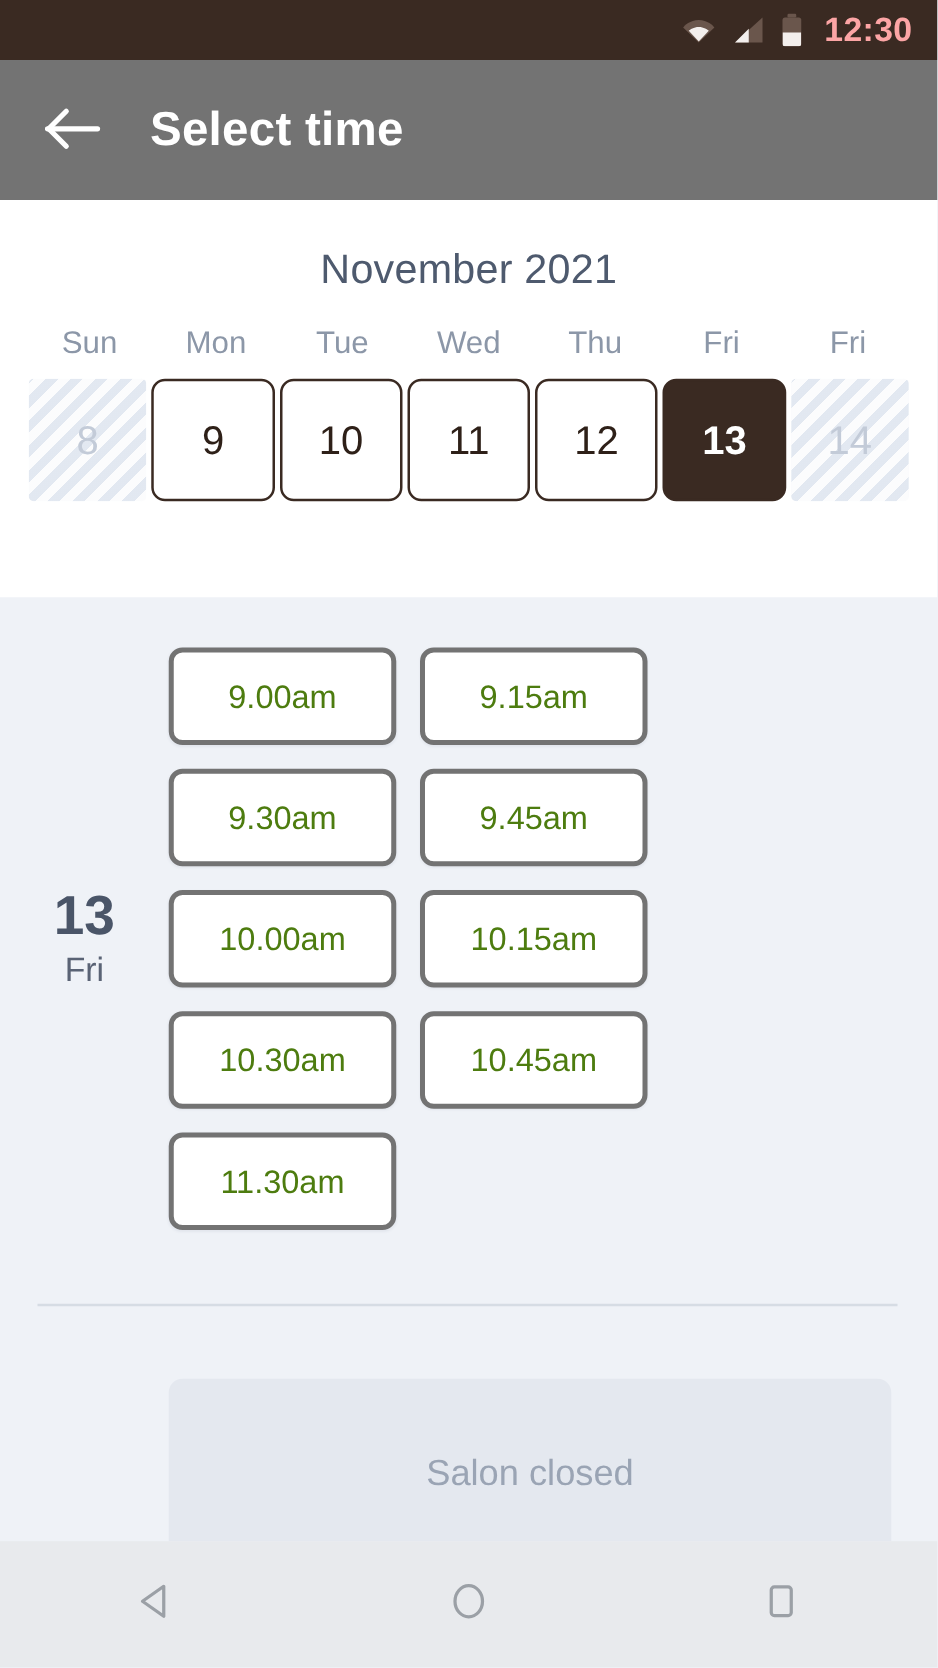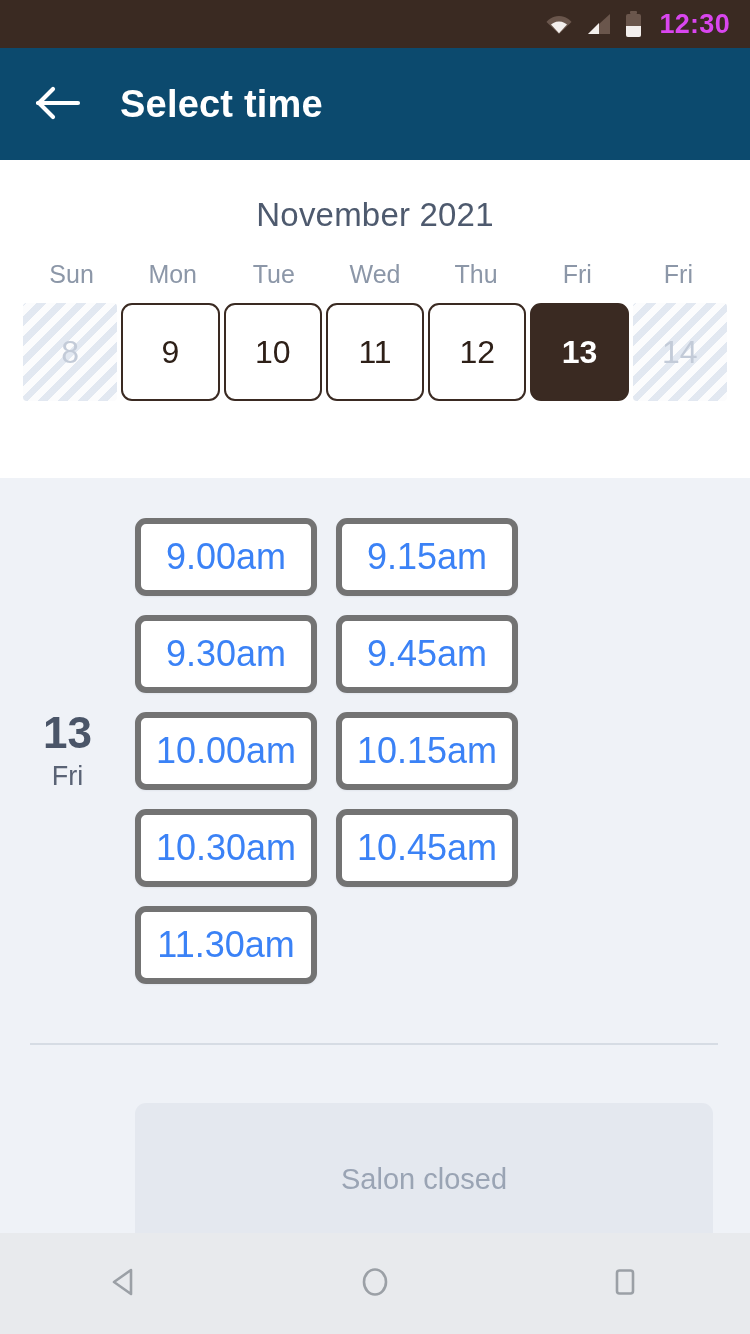--- a/index.html
+++ b/index.html
@@ -35,29 +35,29 @@
   }
   .battery-body {
     position:absolute; top:3px; left:0; width:15px; height:23px;
     background:#6a564c; border-radius:2px; overflow:hidden;
   }
   .battery-fill {
     position:absolute; bottom:0; left:0; width:100%; height:48%;
     background:#f3efed;
   }
   .status-time {
-    color:#d946ef; font-size:27px; font-weight:bold;
+    color:#fca5a5; font-size:27px; font-weight:bold;
     letter-spacing:0.3px; margin-left:4px;
   }
 
   
   .app-bar {
     position:absolute; top:48px; left:0;
     width:750px; height:112px;
-    background:#0c4a6e;
+    background:#737373;
     display:flex; align-items:center;
   }
   .back-btn {
     width:78px; height:78px; margin-left:20px;
     display:flex; align-items:center; justify-content:center;
     cursor:pointer; border:none; background:transparent;
   }
   .app-title {
     color:#ffffff; font-size:38px; font-weight:bold;
     margin-left:22px; letter-spacing:0.2px;
@@ -131,23 +131,23 @@
   .day-side-dow {
     font-size:27px; color:#5a6375; margin-top:4px;
   }
   .slots-grid {
     flex:1; display:flex; flex-wrap:wrap;
     gap:19px 19px; padding-right:33px;
   }
   .slot {
     width:182px; height:78px;
     background:#ffffff; border-radius:11px;
-    border:6px solid #737373;
-    display:flex; align-items:center; justify-content:center;
-    color:#3b82f6; font-size:36px;
+    border:4px solid #737373;
+    display:flex; align-items:center; justify-content:center;
+    color:#4d7c0f; font-size:26px;
     box-shadow:0 1px 2px rgba(70,90,120,0.07);
     cursor:pointer;
   }
   .divider {
     height:2px; background:#d6dce4;
     margin:59px 32px 0 30px;
   }
   .closed-block { display:flex; margin-top:58px; }
   .closed-card {
     flex:1; height:152px; margin-right:37px;

